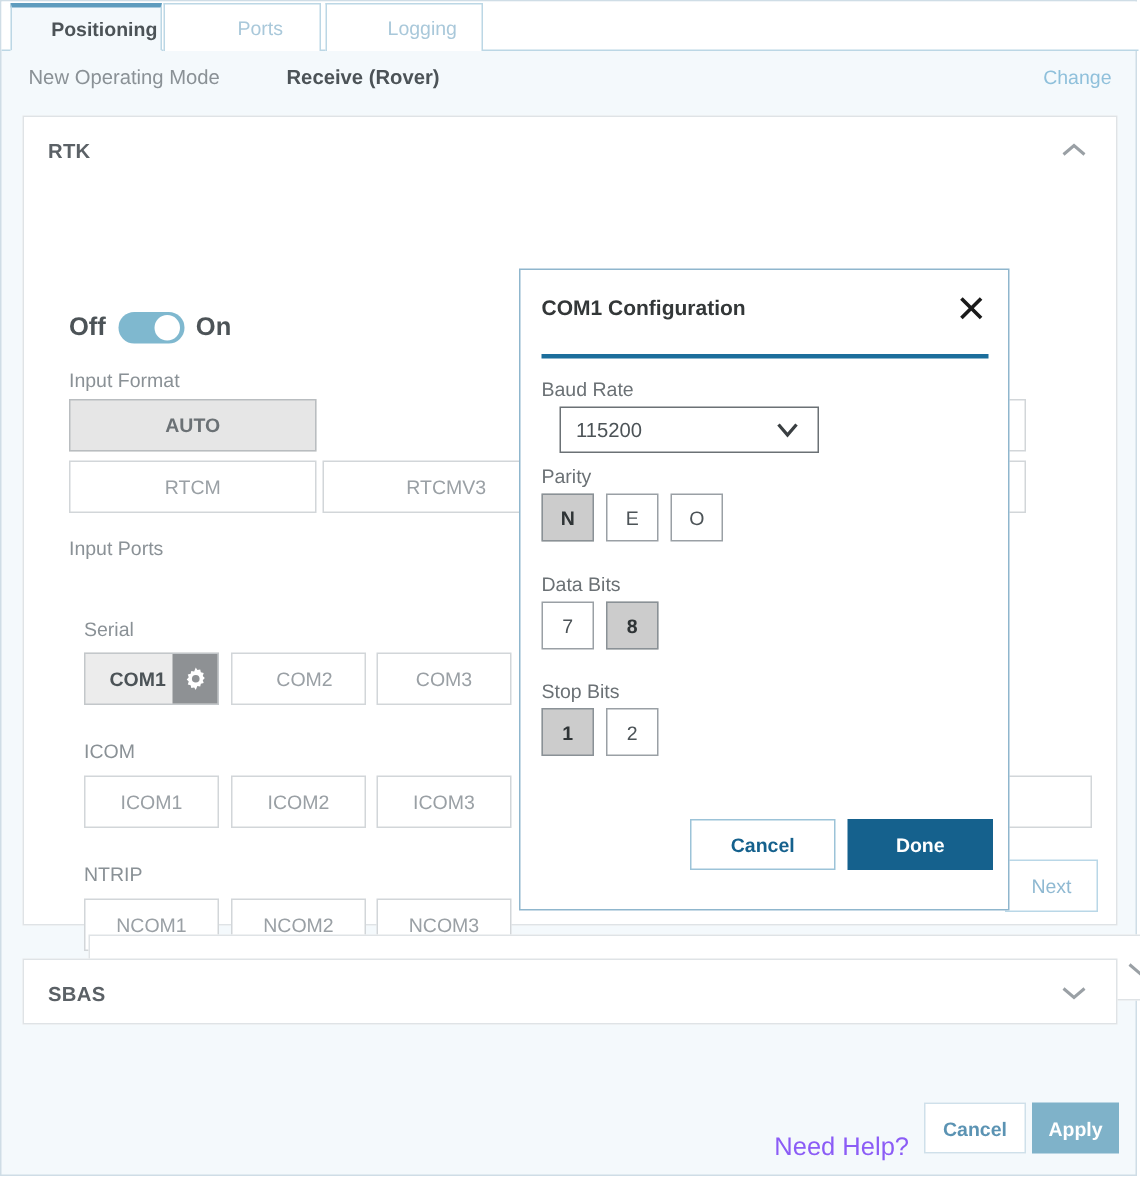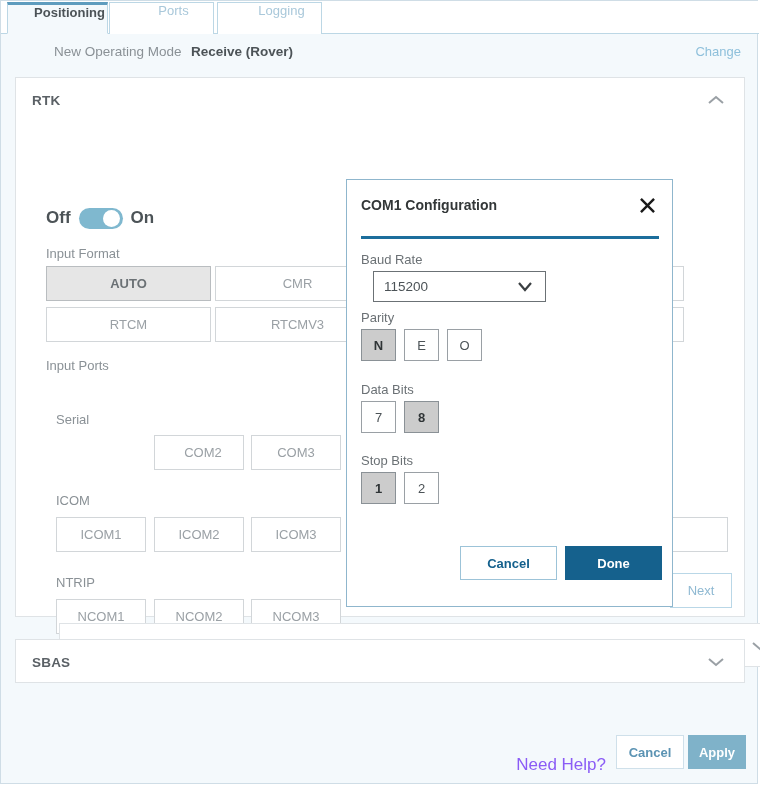--- a/index.html
+++ b/index.html
@@ -40,21 +40,21 @@
   }
   .tab {
     position: absolute;
     top: 1px;
     height: 32px;
     box-sizing: border-box;
     border: 1px solid #bcd7e5;
     border-bottom: none;
     background: #ffffff;
     display: flex;
-    align-items: flex-start;
+    align-items: center;
     justify-content: center;
     font-size: 13px;
     color: #a9c8da;
     cursor: pointer;
     padding-left: 24px;
   }
   .tab.active {
     background: #f4f9fc;
     border-top: 3px solid #5e9cbe;
     color: #4c5357;
@@ -70,21 +70,20 @@
   #mode-bar {
     position: absolute;
     left: 0; top: 34px;
     width: 758px; height: 36px;
   }
   #mode-label {
     position: absolute;
     left: 18px; top: 9px;
     font-size: 13.5px;
     color: #8a9196;
-    margin-left: 35px;
   }
   #mode-value {
     position: absolute;
     left: 190px; top: 9px;
     font-size: 13.5px;
     font-weight: bold;
     color: #4c5357;
   }
   #change-link {
     position: absolute;
@@ -441,36 +440,42 @@
         <span id="toggle-knob"></span>
       </span>
       <span id="toggle-on-label">On</span>
     </div>
 
     <span class="rtk-label" id="lbl-input-format">Input Format</span>
 
     <div class="opt-btn selected" style="left:30px; top:188px; width:165px;">
       <span>AUTO</span>
     </div>
-    <div class="opt-btn" style="left:199px; top:188px; width:165px;">
-      <span>CMR</span>
-    </div>
     <div class="opt-btn" style="left:30px; top:229px; width:165px;">
       <span>RTCM</span>
     </div>
     <div class="opt-btn" style="left:199px; top:229px; width:165px;">
       <span>RTCMV3</span>
     </div>
 
     <div class="opt-btn" style="left:368px; top:188px; width:300px;"></div>
     <div class="opt-btn" style="left:368px; top:229px; width:300px;"></div>
 
     <span class="rtk-label" id="lbl-input-ports">Input Ports</span>
 
     <span class="rtk-label" id="lbl-serial">Serial</span>
+    <div class="port-btn selected" style="left:40px; top:357px;">
+      <span>COM1</span>
+      <span id="gear-slot">
+        <svg width="17" height="17" viewBox="0 0 24 24">
+          <path fill="#ffffff" d="M12 1.5l1.5 2.3 2.7-.6.6 2.7 2.7.8-.9 2.6 1.9 2-1.9 2 .9 2.6-2.7.8-.6 2.7-2.7-.6L12 22.5l-1.5-2.3-2.7.6-.6-2.7-2.7-.8.9-2.6-1.9-2 1.9-2-.9-2.6 2.7-.8.6-2.7 2.7.6z"></path>
+          <circle cx="12" cy="12" r="3.6" fill="#8e9194"></circle>
+        </svg>
+      </span>
+    </div>
     <div class="port-btn" style="left:138px; top:357px;padding-left:8px;">
       <span>COM2</span>
     </div>
     <div class="port-btn" style="left:235px; top:357px;">
       <span>COM3</span>
     </div>
 
     <span class="rtk-label" id="lbl-icom">ICOM</span>
     <div class="port-btn" style="left:40px; top:439px;">
       <span>ICOM1</span>

